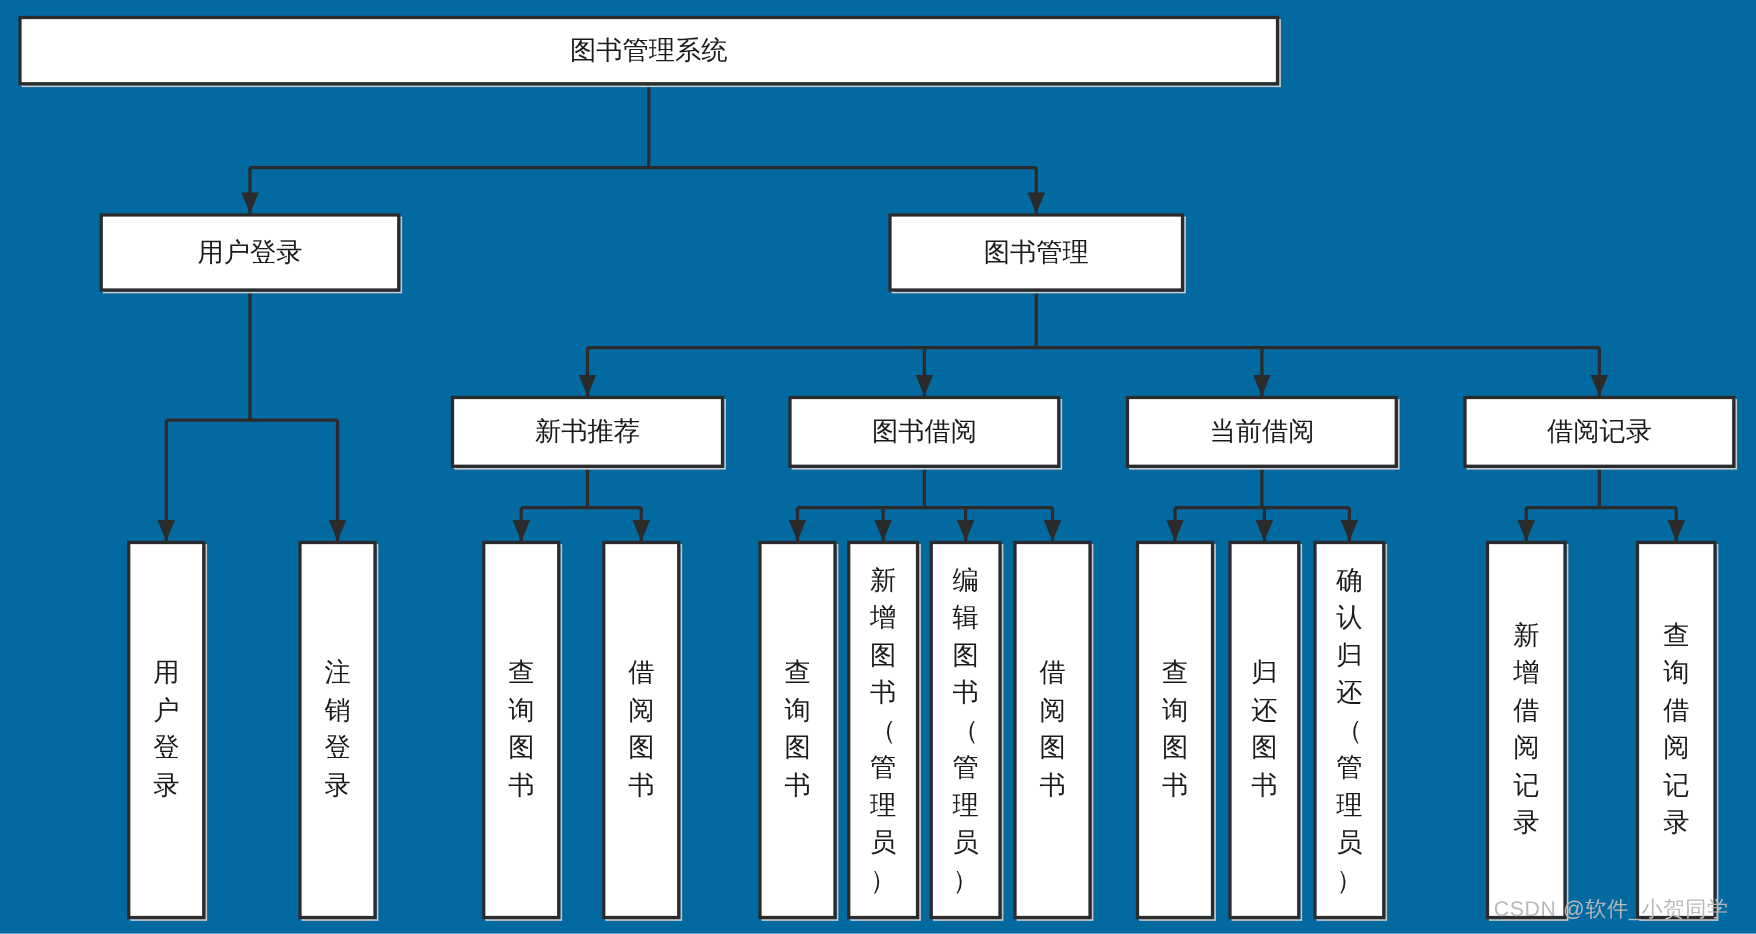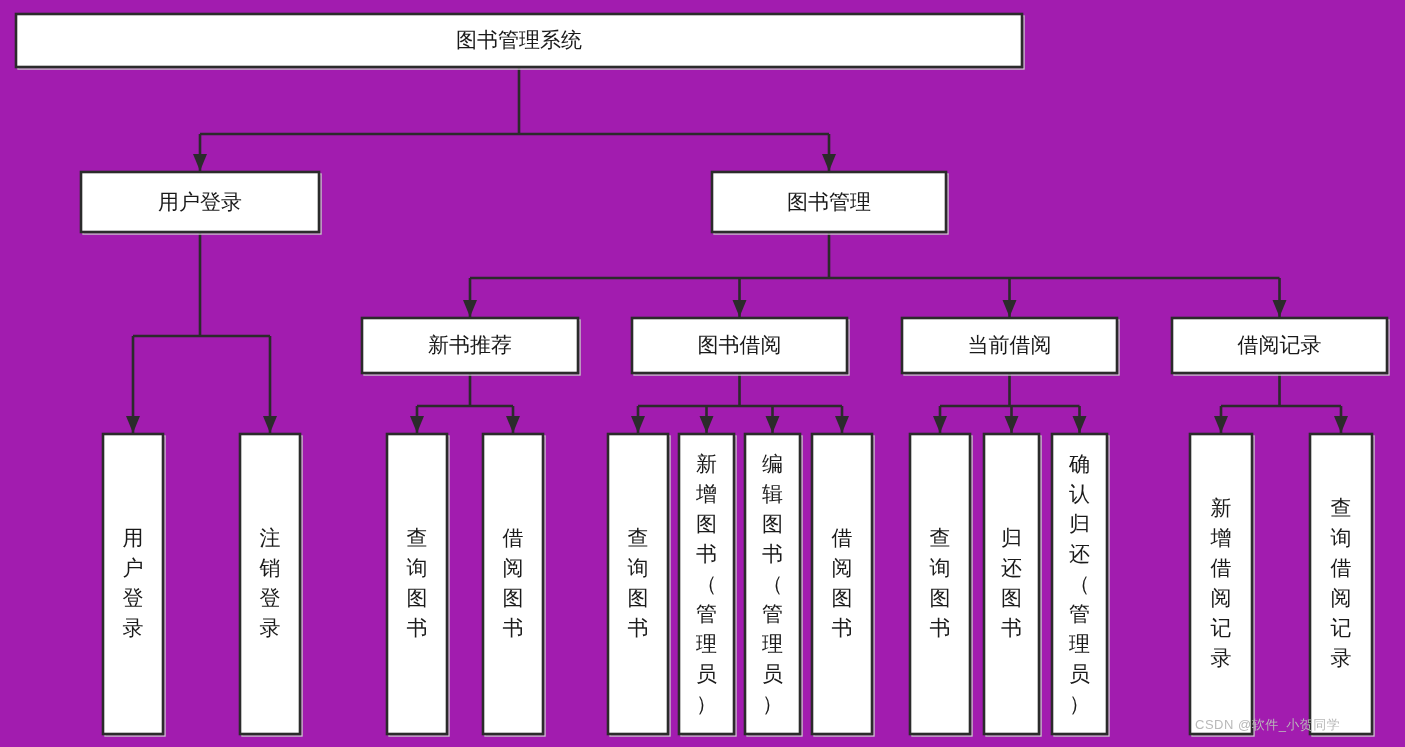--- a/index.html
+++ b/index.html
@@ -8,21 +8,21 @@
     padding: 0;
     background: #ffffff;
   }
   body {
     font-family: "Liberation Sans", "DejaVu Sans", sans-serif;
   }
   #diagram-root {
     position: relative;
     width: 1405px;
     height: 747px;
-    background: #a21caf;
+    background: #0369a1;
     overflow: hidden;
   }
   svg#diagram-svg {
     position: absolute;
     left: 0;
     top: 0;
     width: 1405px;
     height: 747px;
     display: block;
   }
@@ -56,21 +56,21 @@
   .node-label-v {
     font-family: "Liberation Sans", "DejaVu Sans", sans-serif;
     font-size: 21px;
     fill: #1a1a1a;
     text-anchor: middle;
     dominant-baseline: middle;
   }
   .watermark-text {
     position: absolute;
     font-family: "Liberation Sans", "DejaVu Sans", sans-serif;
-    font-size: 13px;
+    font-size: 17px;
     color: #b9b9b9;
     white-space: nowrap;
     pointer-events: none;
     letter-spacing: 0.5px;
   }
 </style>
 </head>
 <body>
 
 <div id="diagram-root">

